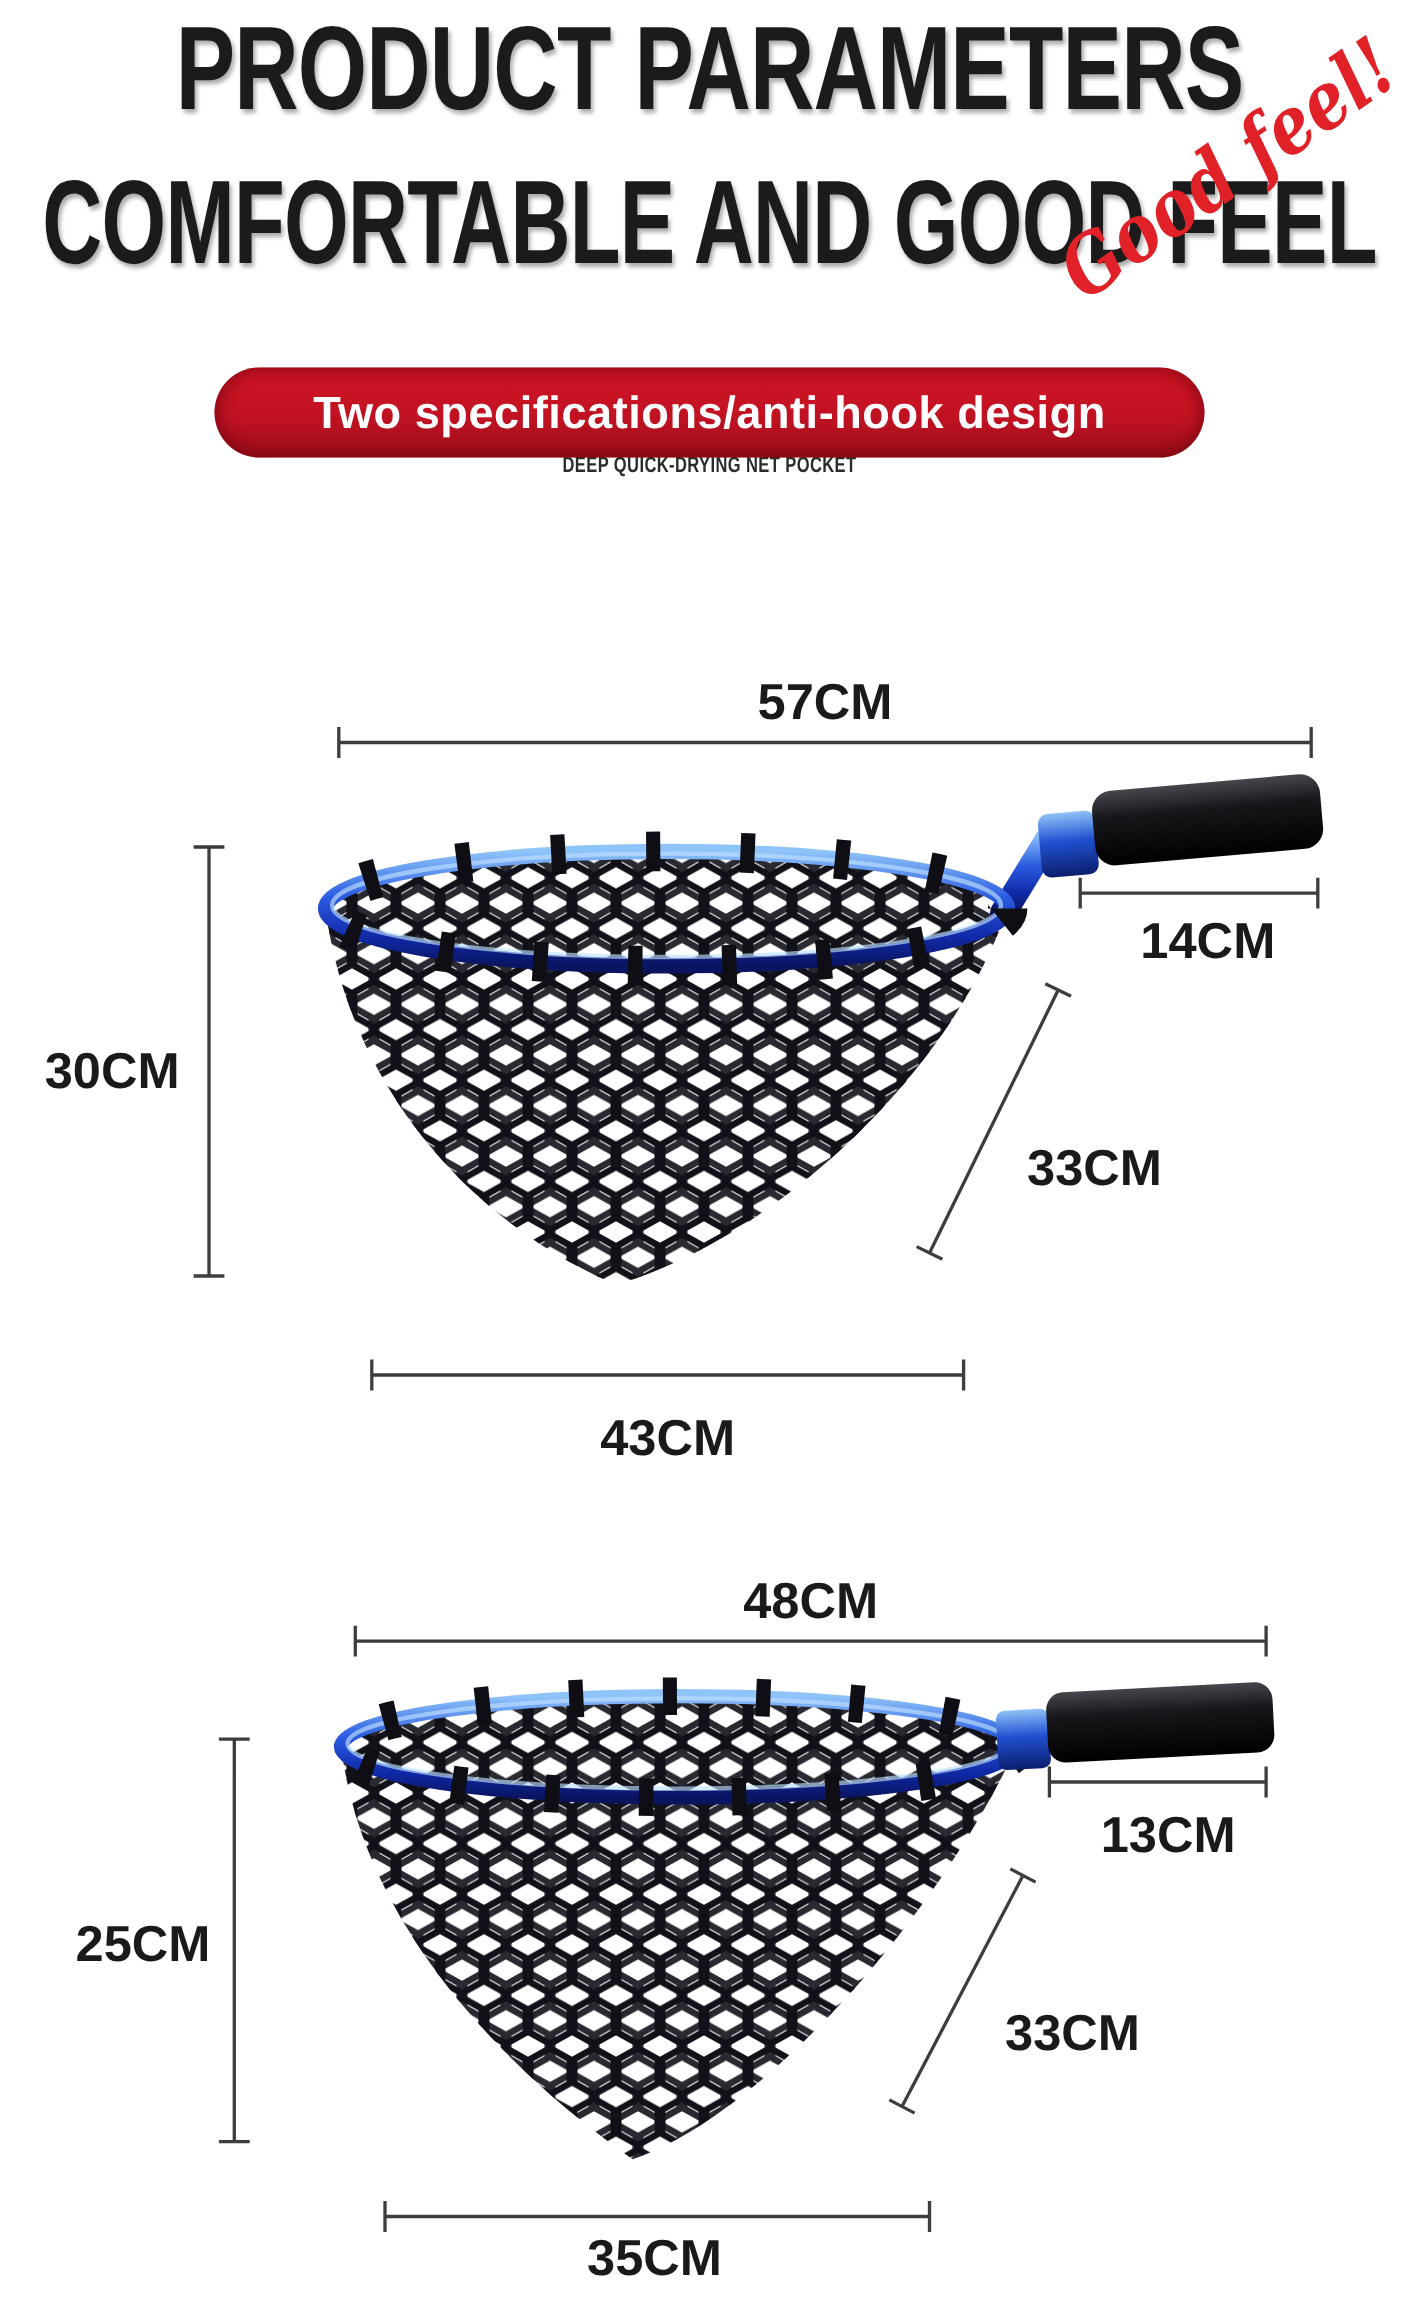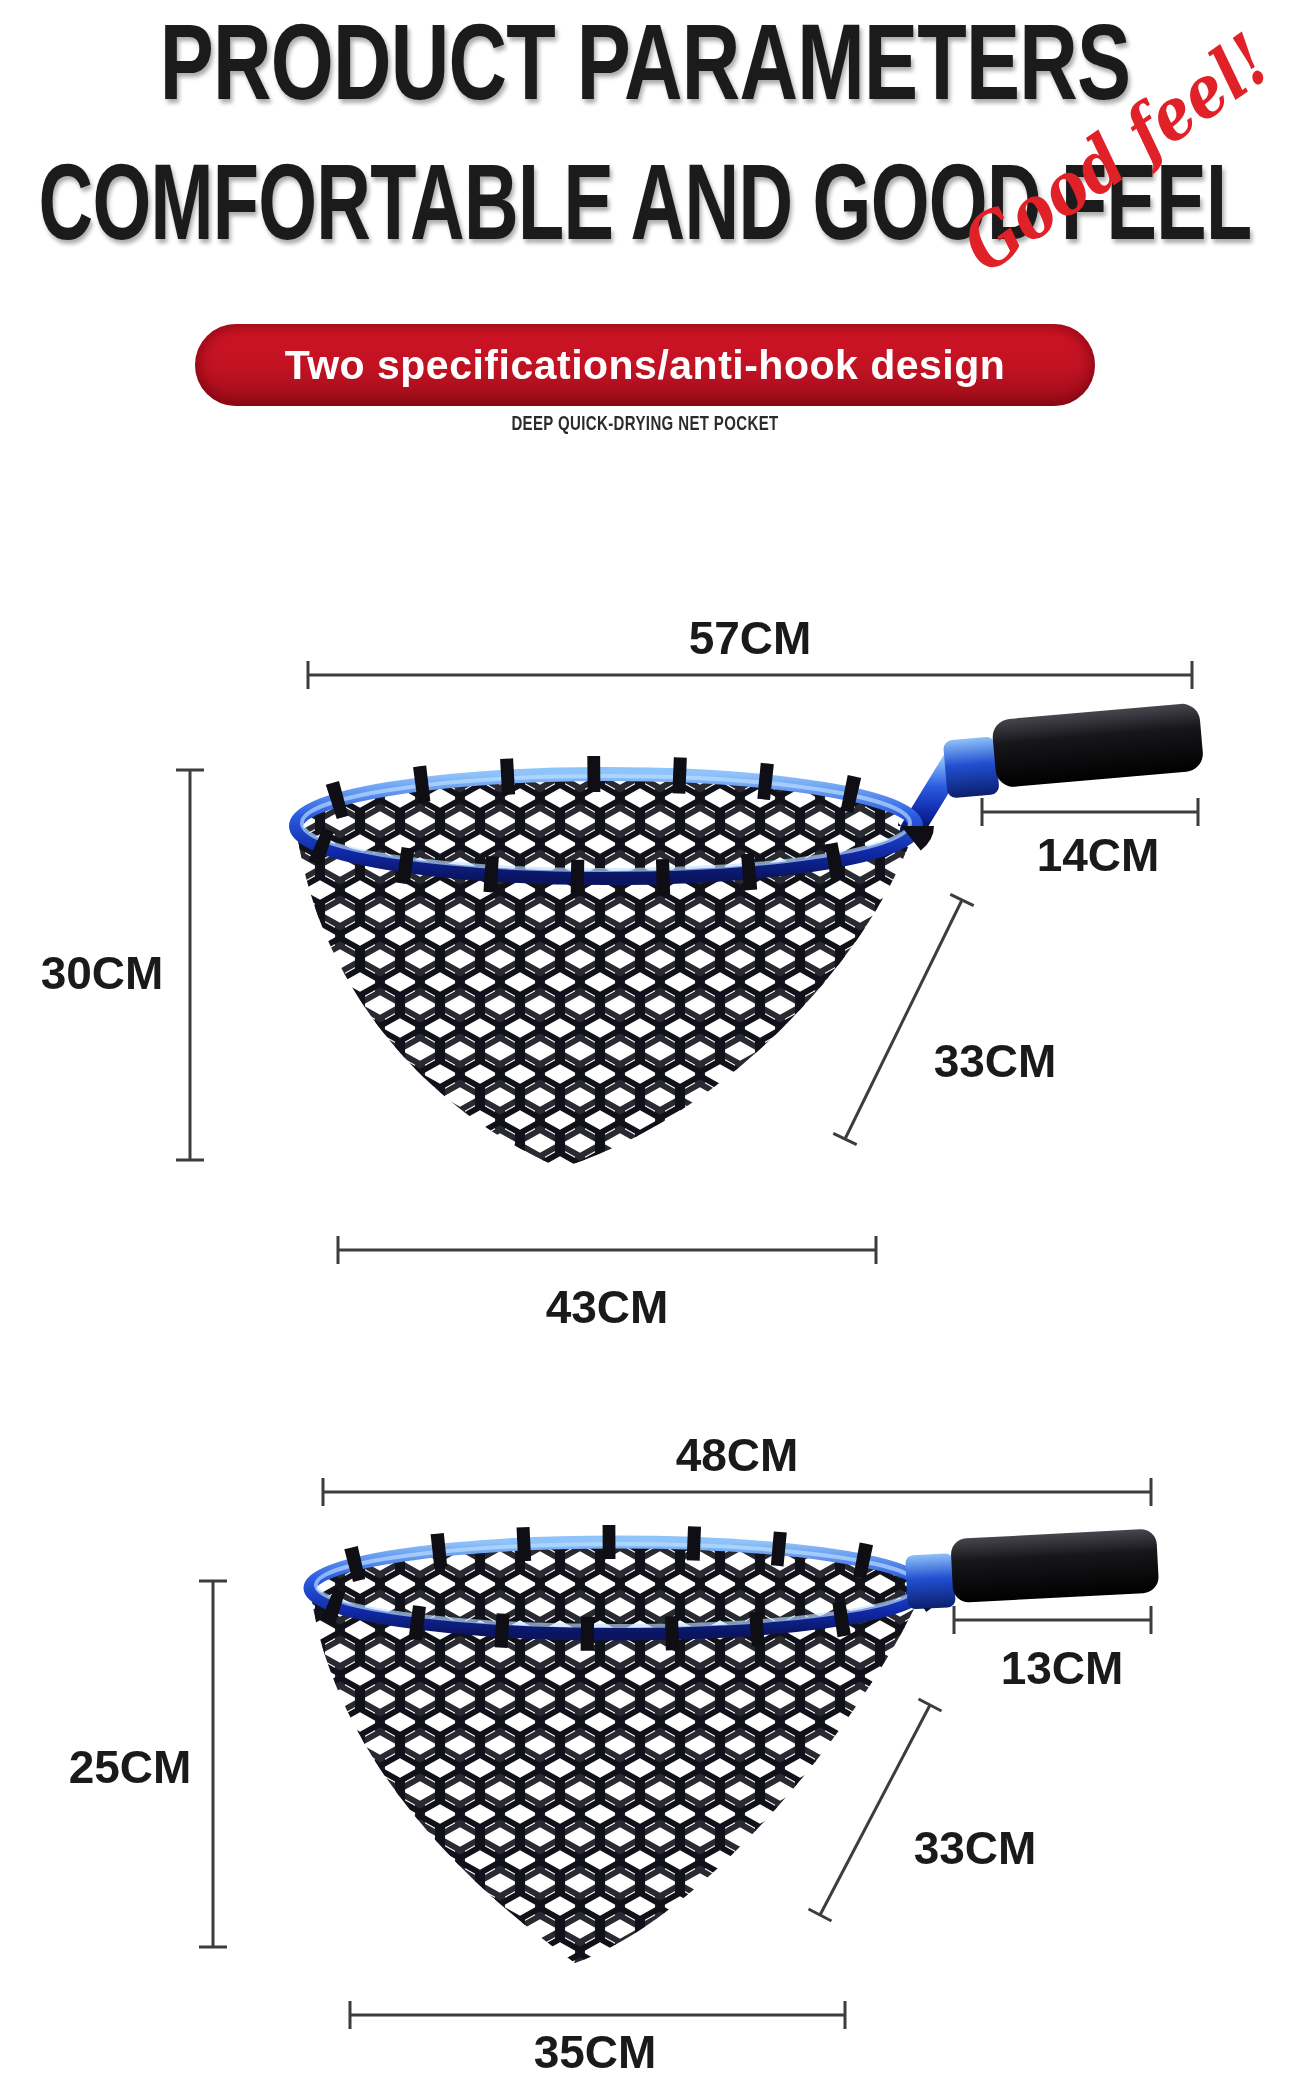--- a/index.html
+++ b/index.html
@@ -16,21 +16,21 @@
   .title-1{top:8px;transform:translateX(-50%) scaleX(0.75);}
   .title-2{top:148px;transform:translateX(-50%) scaleX(0.70);}
   .script-overlay{
     position:absolute;left:928px;top:148px;width:360px;
     font-family:"DejaVu Serif",serif;font-style:italic;font-weight:bold;
     font-size:72px;color:#e02128;white-space:nowrap;
     transform:rotate(-35deg) scaleX(0.85);transform-origin:40% 50%;
     z-index:5;line-height:1;
   }
   .banner{
-    position:absolute;left:50%;top:324px;transform:translateX(-50%);
+    position:absolute;left:50%;top:334px;transform:translateX(-50%);
     width:900px;height:82px;border-radius:44px;
     background:linear-gradient(180deg,#d21526 0%,#c01222 55%,#9c0d1a 100%);
     box-shadow:inset 0 0 12px 5px rgba(104,0,10,0.50);
     display:flex;align-items:center;justify-content:center;z-index:4;
   }
   .banner span{
     color:#ffffff;font-weight:bold;font-size:41px;letter-spacing:0.5px;
     white-space:nowrap;
   }
   .subtitle{

